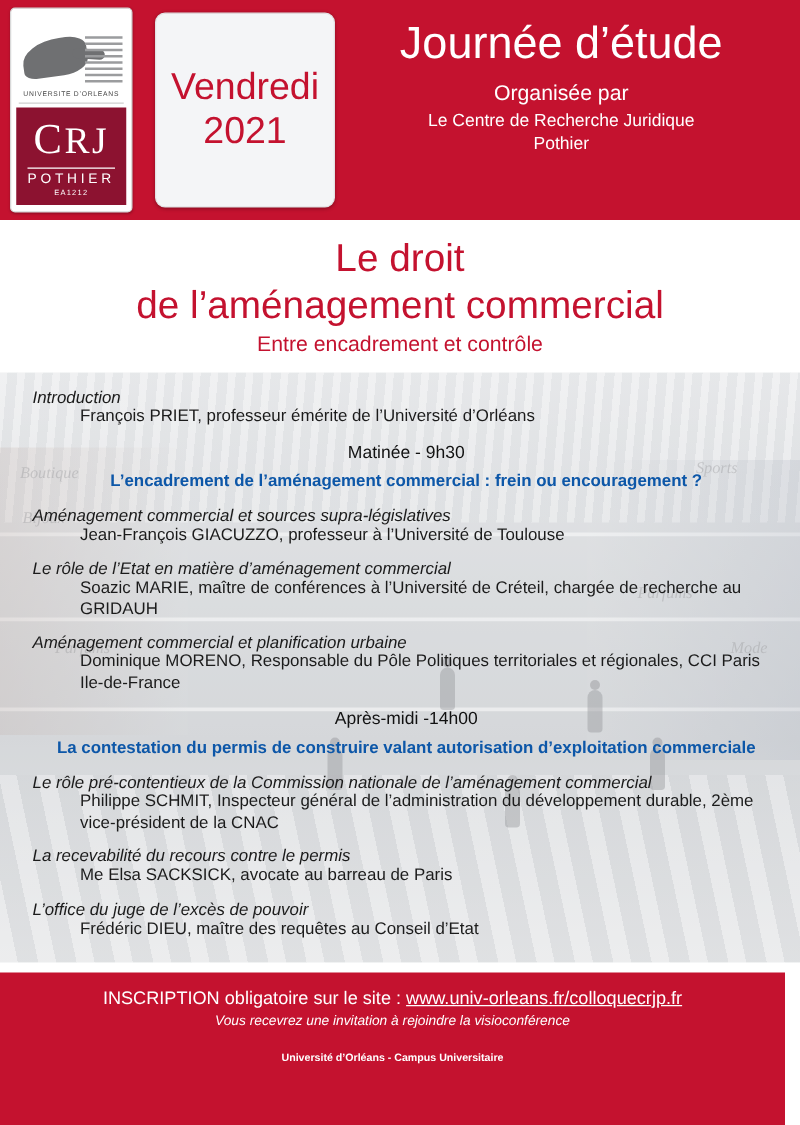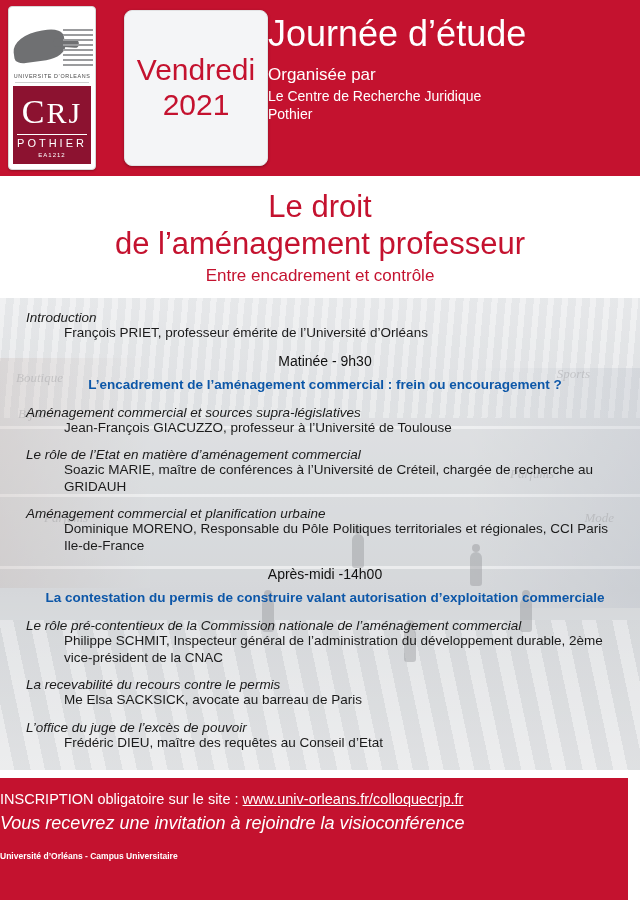--- a/index.html
+++ b/index.html
@@ -29,21 +29,21 @@
     position: relative;
     height: 176px;
     background: #c8102e;
     background: #c4122f;
     overflow: hidden;
   }
   .logo-box {
     position: absolute;
     left: 8px;
     top: 6px;
-    width: 88px;
+    width: 98px;
     height: 164px;
     background: #ffffff;
     border: 1px solid #d8d8d8;
     border-radius: 4px;
     box-shadow: 0 1px 2px rgba(0,0,0,.25);
     box-sizing: border-box;
     padding: 4px;
   }
   .logo-univ {
     width: 100%;
@@ -170,21 +170,21 @@
   .date-box .d3 {
     font-size: 30px;
     line-height: 1.2;
   }
 
   .banner-text {
     position: absolute;
     left: 268px;
     right: 10px;
     top: 14px;
-    text-align: left;
+    text-align: center;
     color: #ffffff;
   }
   .banner-text .title {
     font-size: 36px;
     line-height: 1.1;
     font-weight: normal;
     margin-bottom: 10px;
   }
   .banner-text .sub1 {
     font-size: 17px;
@@ -323,34 +323,34 @@
   }
   .blk { margin-top: 11px; }
 
   
   .footer {
     position: absolute;
     left: 0; right: 12px; bottom: 0;
     height: 122px;
     background: #c4122f;
     color: #ffffff;
-    text-align: left;
+    text-align: center;
     box-sizing: border-box;
     padding-top: 12px;
   }
   .footer .insc {
     font-size: 14.5px;
     line-height: 1.35;
   }
   .footer .insc a {
     color: #ffffff;
     text-decoration: underline;
   }
   .footer .l2, .footer .l3 {
-    font-size: 18px;
+    font-size: 11px;
     font-style: italic;
     line-height: 1.45;
   }
   .footer .addr1 {
     font-size: 8.5px;
     font-weight: bold;
     margin-top: 14px;
     line-height: 1.45;
   }
   .footer .addr2 {
@@ -401,21 +401,21 @@
     <div class="banner-text">
       <div class="title">Journée d’étude</div>
       <div class="sub1">Organisée par</div>
       <div class="sub2">Le Centre de Recherche Juridique</div>
       <div class="sub2">Pothier</div>
     </div>
   </div>
 
   <div class="main-title">
     <div class="l1">Le droit</div>
-    <div class="l2">de l’aménagement professeur</div>
+    <div class="l2">de l’aménagement commercial</div>
     <div class="l3">Entre encadrement et contrôle</div>
   </div>
 
   <div class="program">
     <div class="bg-photo">
       <div class="ceil"></div>
       <div class="rail" style="top:128px"></div>
       <div class="rail" style="top:196px"></div>
       <div class="rail" style="top:268px"></div>
       <div class="shopL"></div>

